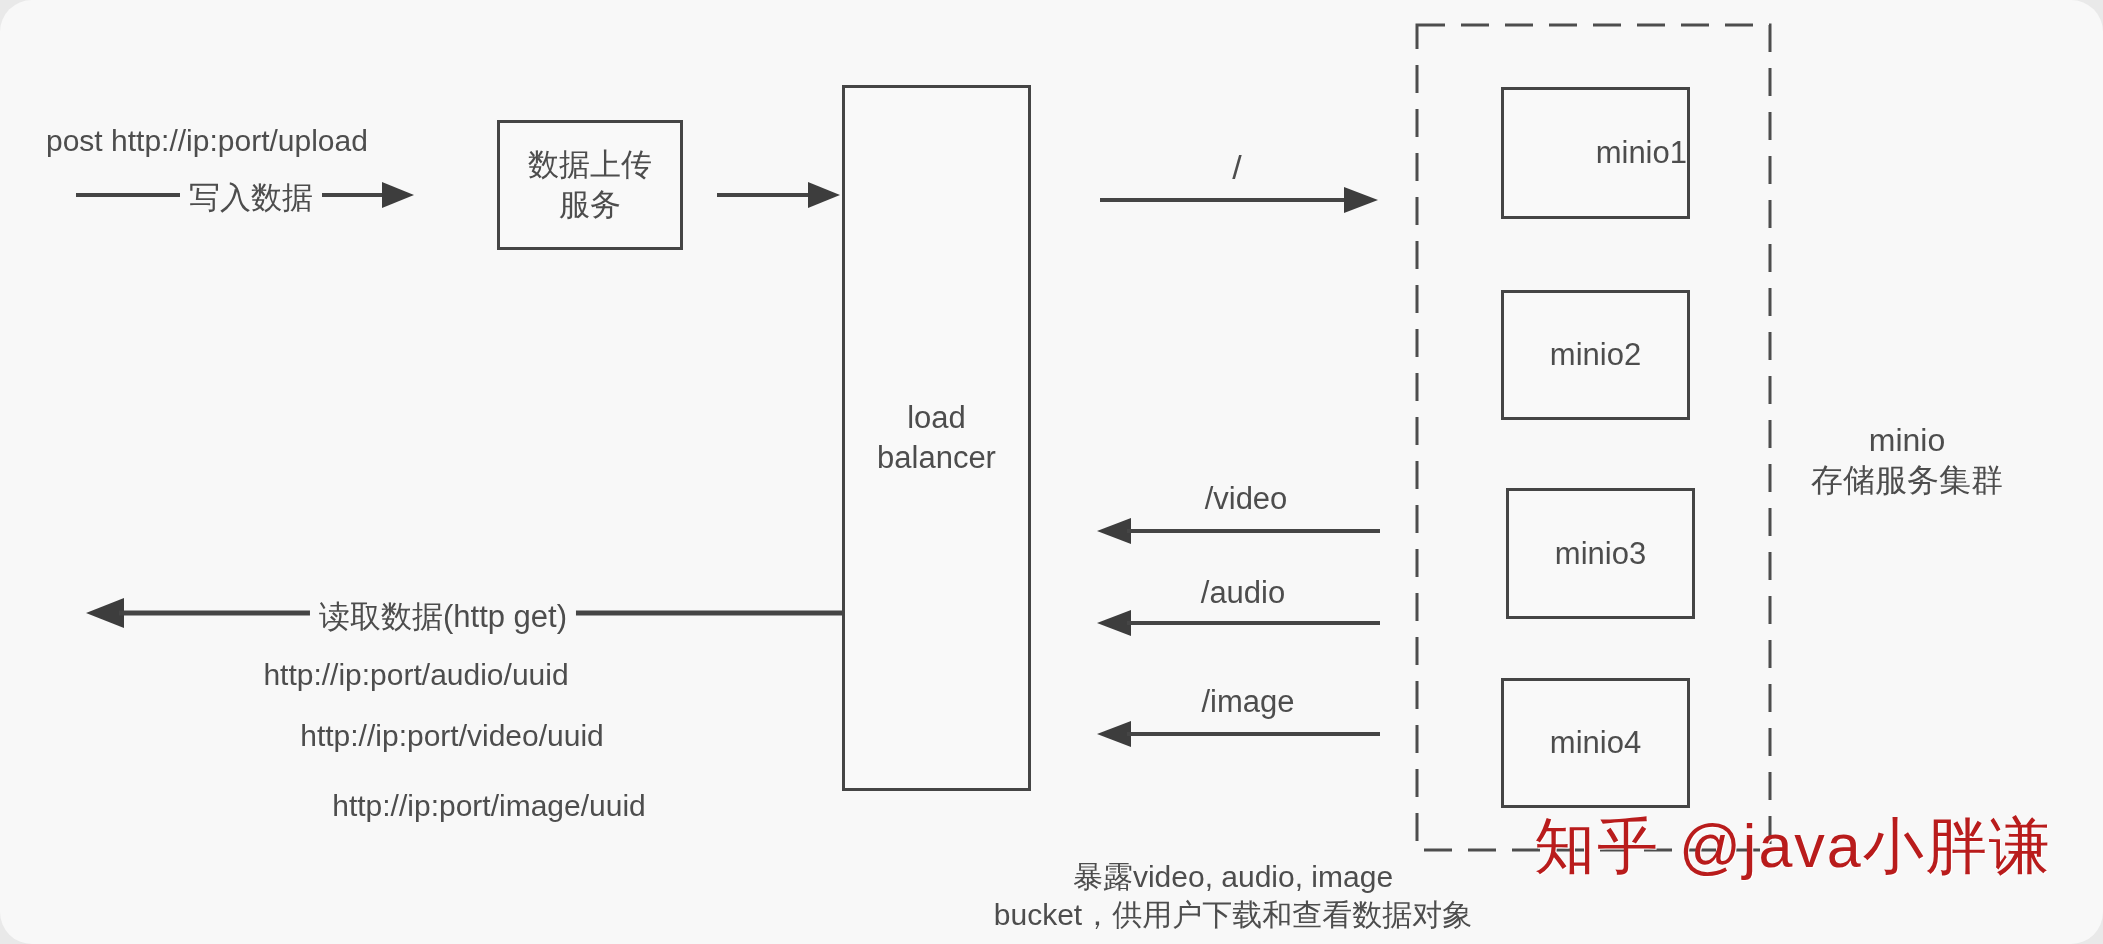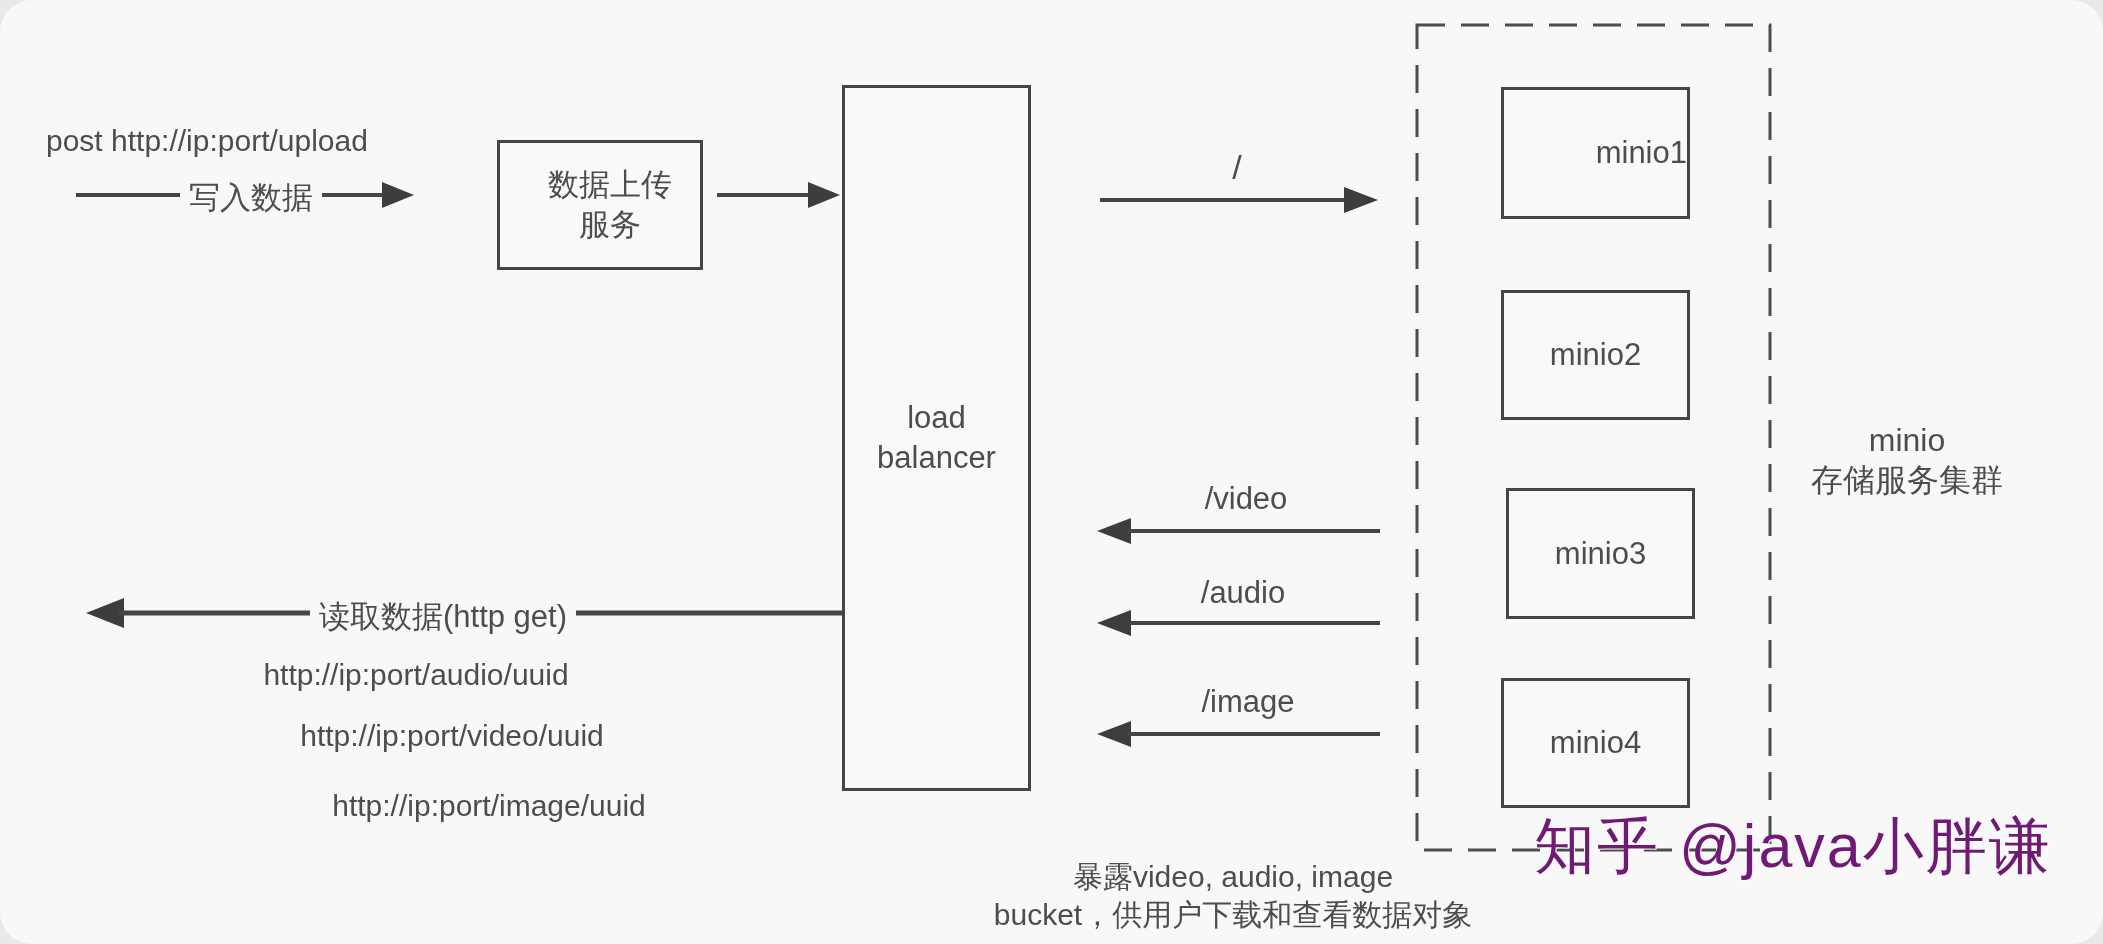--- a/index.html
+++ b/index.html
@@ -32,21 +32,21 @@
   .url { font-size: 30px; }
   .route { font-size: 31px; }
   .footnote {
     position: absolute;
     text-align: center;
     font-size: 30px; line-height: 38px;
   }
   .watermark {
     position: absolute;
     font-size: 61px;
-    color: #701a75;
+    color: #b91c1c;
     letter-spacing: 2px;
     white-space: nowrap;
     text-shadow: 1px 1px 0 #ffffff;
   }
   .cluster-label {
     position: absolute;
     text-align: center;
     font-size: 32px; line-height: 40px;
   }
 </style>
@@ -90,21 +90,21 @@
       <line x1="119" y1="613" x2="843" y2="613" stroke="#454545" stroke-width="5"></line>
     </g>
 
     <rect x="1417" y="25" width="353" height="825" fill="none" stroke="#4d4d4d" stroke-width="3" stroke-dasharray="28 16"></rect>
   </svg>
 
   <div class="txt" style="left:46px; top:124px; font-size:30px;">post http://ip:port/upload</div>
 
   <div class="txt online ctr" style="left:251px; top:177px; font-size:31px;">写入数据</div>
 
-  <div class="box" style="left:497px; top:140px; width:180px; height:124px;padding-left:20px;">
+  <div class="box" style="left:497px; top:120px; width:180px; height:124px;">
     <div>数据上传</div>
     <div>服务</div>
   </div>
 
   <div class="box" style="left:842px; top:85px; width:183px; height:700px;">
     <div>load</div>
     <div>balancer</div>
   </div>
 
   <div class="txt ctr" style="left:1237px; top:148px; font-size:34px;">/</div>

